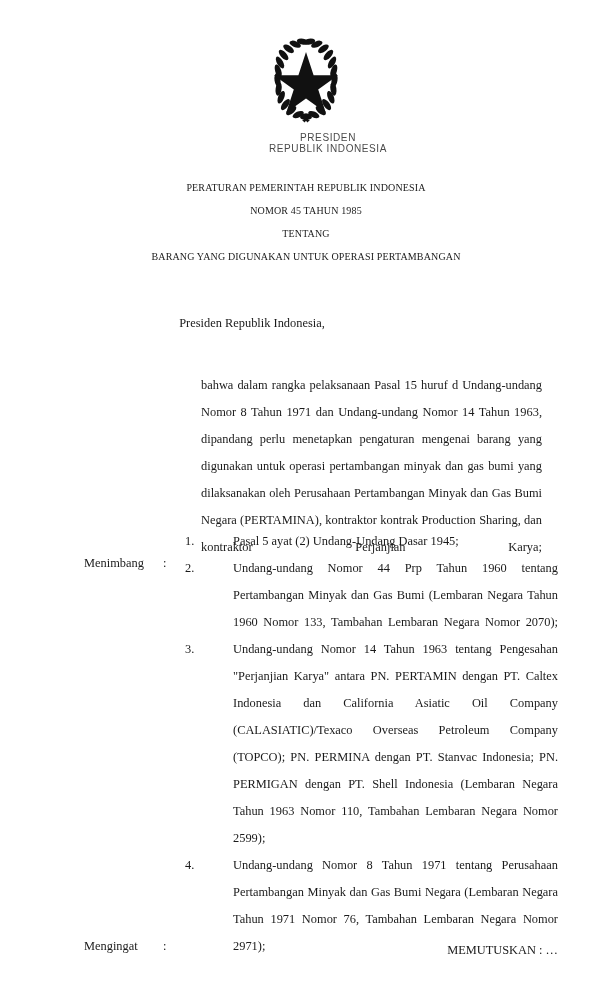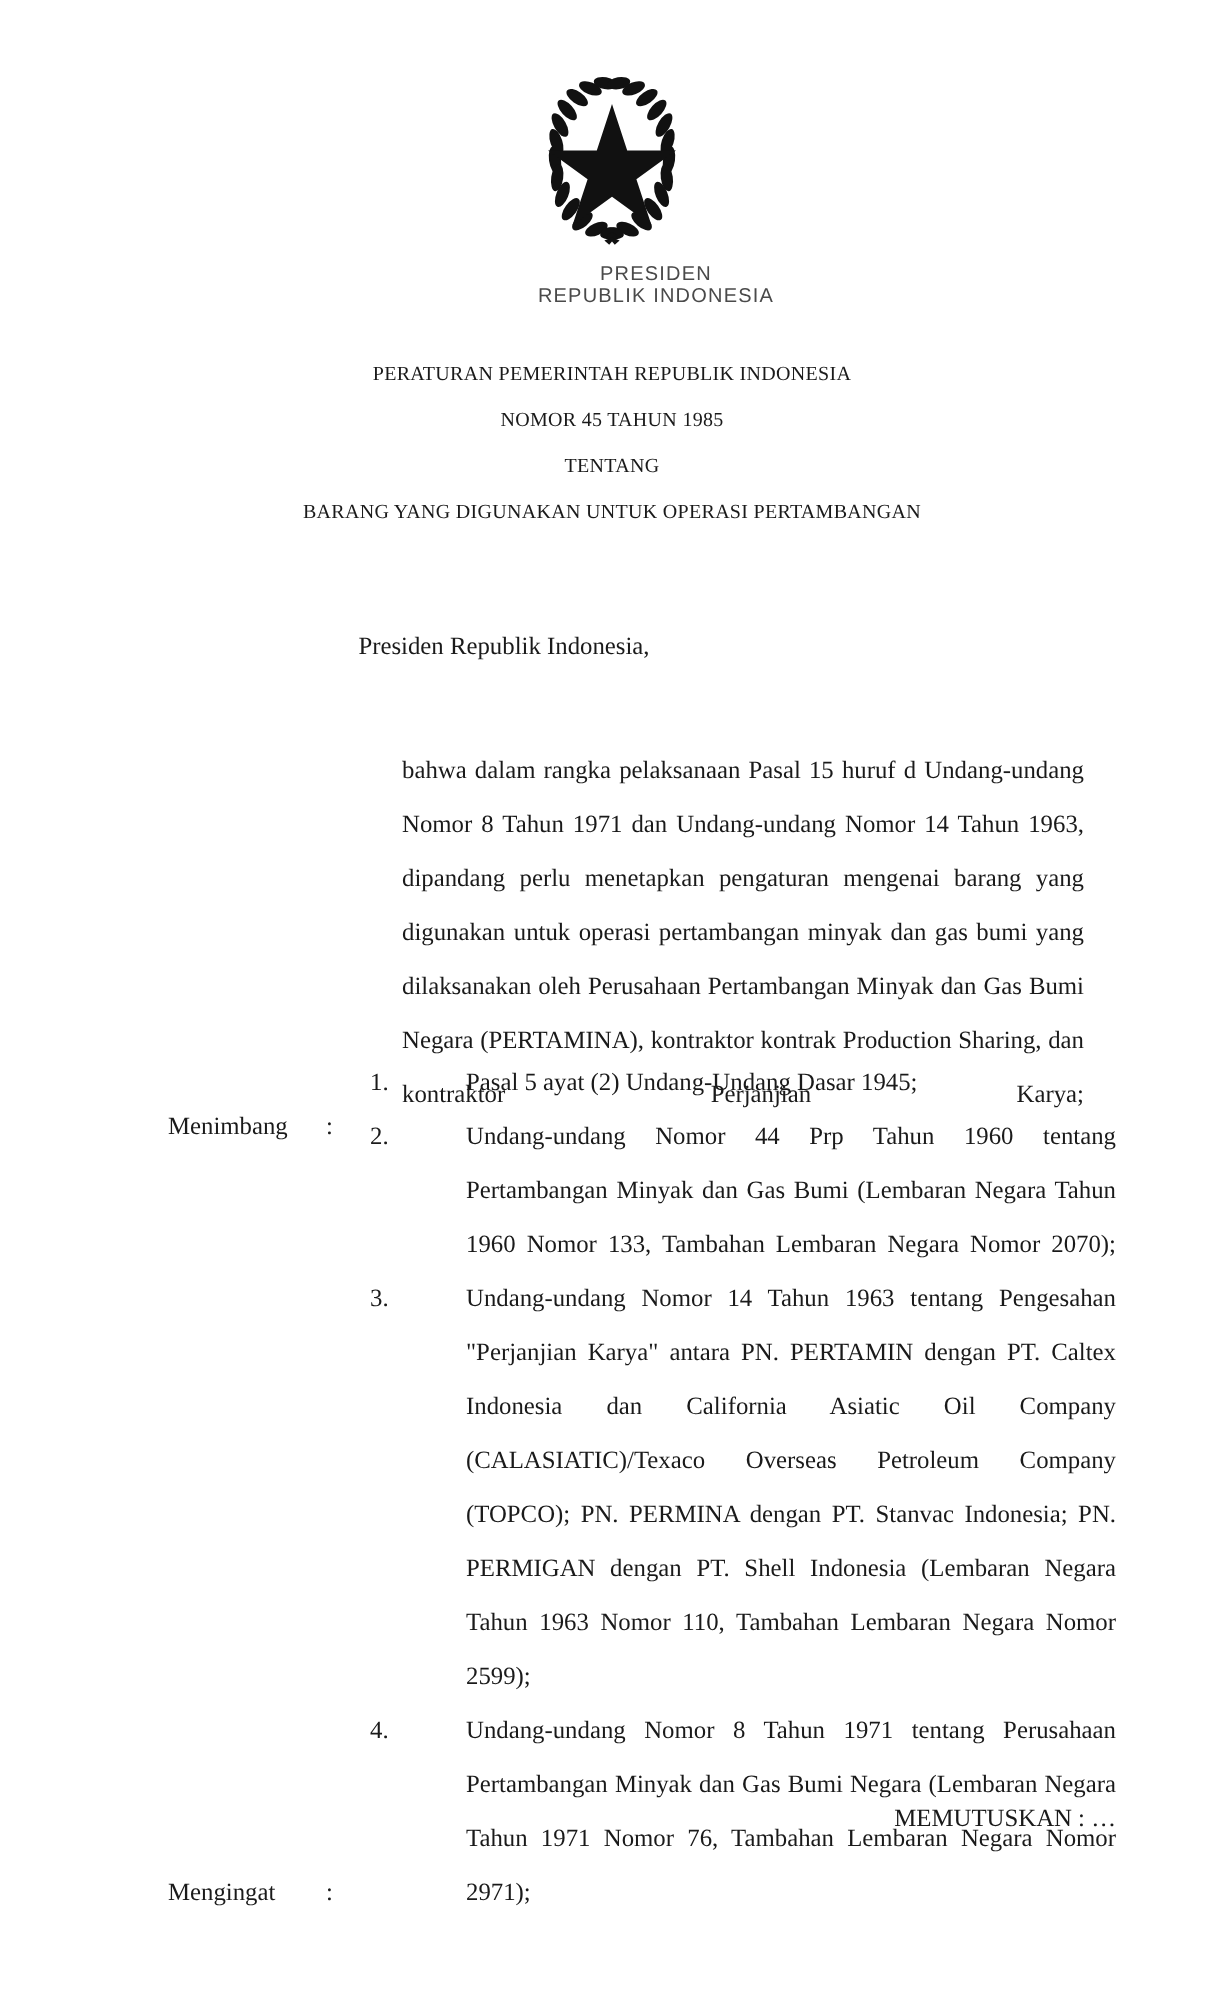--- a/index.html
+++ b/index.html
@@ -129,21 +129,21 @@
     text-align: justify;
     text-justify: inter-word;
     margin-left: 24px;
   }
   
   .stretch-all { text-align-last: justify; }
 
   
   .memutuskan {
     position: absolute;
-    top: 899px;
+    top: 940px;
     left: 84px;
     width: 474px;
     text-align: right;
     font-size: 12.4px;
     line-height: 20px;
   }
 </style>
 </head>
 <body>
 

